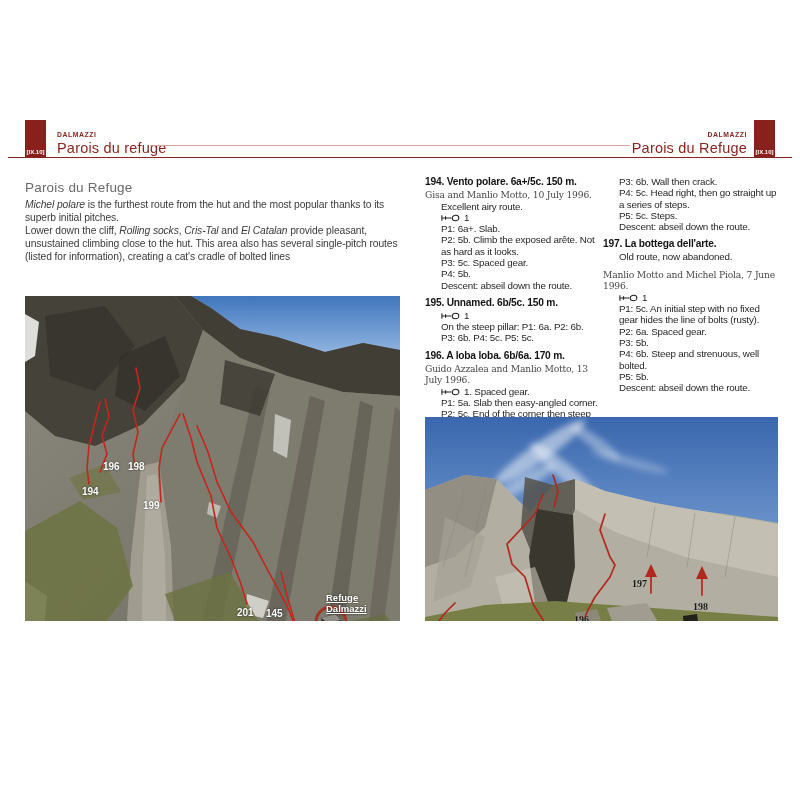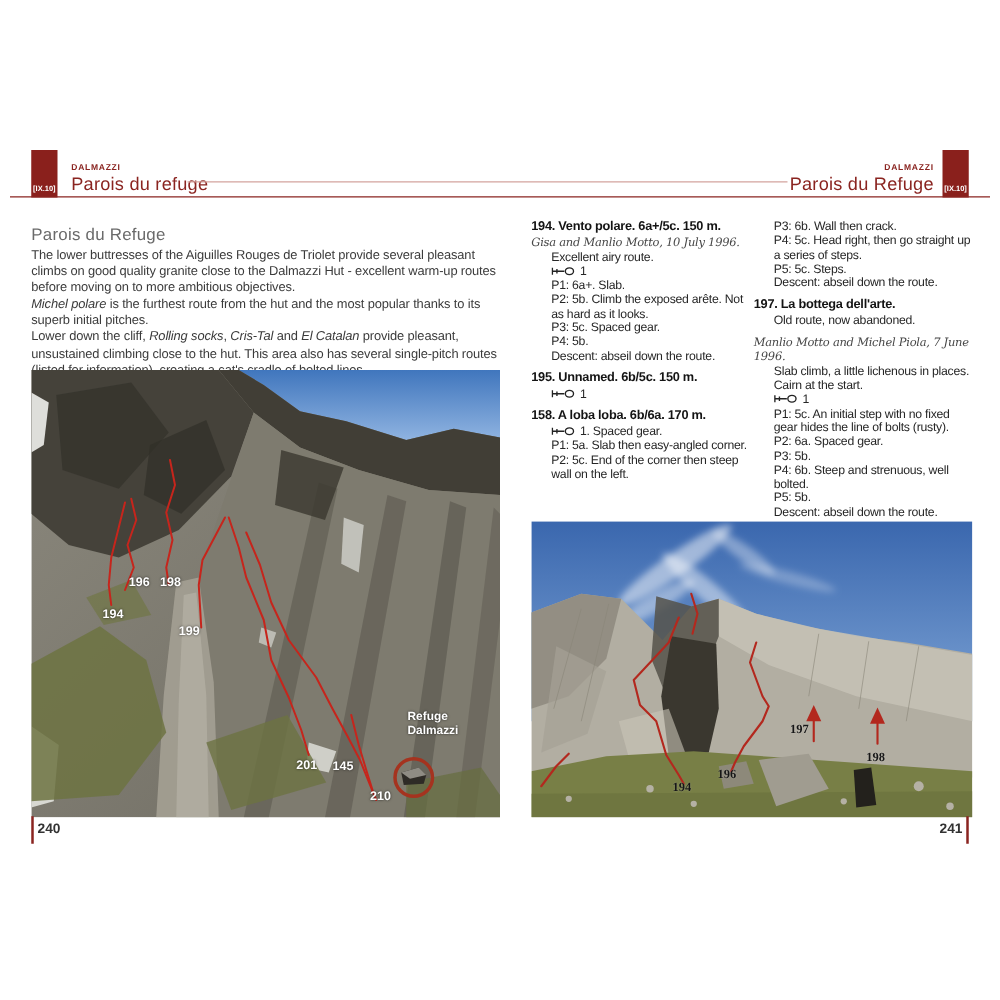--- a/index.html
+++ b/index.html
@@ -1,36 +1,36 @@
 <!DOCTYPE html>
 <html><head>
 <meta charset="utf-8">
 <style>
   html,body{margin:0;padding:0;background:#ffffff;}
-  .canvas{position:relative;width:800px;height:800px;background:#fff;overflow:hidden;
+  .canvas{position:relative;width:800px;height:621px;background:#fff;overflow:hidden;
           font-family:"Liberation Sans",sans-serif;color:#3b3b3b;}
   
   .hdr-box{position:absolute;width:21px;height:38px;background:#8a201c;color:#fff;
            display:flex;align-items:flex-end;justify-content:center;}
   .hdr-code{font-size:6px;font-weight:bold;padding-bottom:3px;letter-spacing:0;}
   .kicker{position:absolute;font-size:6.8px;letter-spacing:0.6px;color:#8a2420;font-weight:bold;}
   .hdr-title{position:absolute;font-size:14.5px;color:#8a2420;letter-spacing:0.2px;}
   .rule{position:absolute;height:1px;}
   .rule-light{background:#d4a49e;}
   .rule-dark{background:#8a2420;}
   
   .intro-heading{position:absolute;font-size:13.5px;color:#6a6a6a;letter-spacing:0.2px;}
   .intro-paras{position:absolute;font-size:10.3px;line-height:13.1px;color:#3b3b3b;letter-spacing:-0.1px;}
   .intro-par{margin:0;}
   .it{font-style:italic;}
   
   .route-col{position:absolute;font-size:9.8px;line-height:11.3px;color:#262626;letter-spacing:-0.2px;}
   .route-entry{margin-bottom:6px;}
   .route-header{font-weight:bold;color:#141414;font-size:10.2px;line-height:12px;margin-bottom:1px;letter-spacing:-0.2px;}
-  .route-credit{font-family:"DejaVu Serif",serif;font-style:italic;font-size:9.2px;color:#474747;line-height:11.5px;}
+  .route-credit{font-family:"DejaVu Serif",serif;font-size:9.2px;color:#474747;line-height:11.5px;}
   .route-line{margin:0;padding-left:16px;}
   .gear-icon{vertical-align:-1px;margin-right:3px;}
   
   .photo{position:absolute;overflow:hidden;}
   .photo svg{display:block;}
   .photo-label{position:absolute;font-weight:bold;font-size:10px;line-height:11px;white-space:pre;}
   .lbl-white{color:#ffffff;text-shadow:0 0 2px rgba(0,0,0,0.75);}
   .lbl-black{color:#161616;text-shadow:0 0 1px rgba(255,255,255,0.4);}
   .lbl-small{font-size:9.5px;}
   
@@ -53,21 +53,20 @@
   <div class="hdr-box" style="left:754px;top:120px;">
     <span class="hdr-code">[IX.10]</span>
   </div>
   <div class="kicker" style="left:603px;top:131px;width:144px;text-align:right;">DALMAZZI</div>
   <div class="hdr-title" style="left:500px;top:140px;width:247px;text-align:right;">Parois du Refuge</div>
   <div class="rule rule-light" style="left:400px;top:145px;width:230px;"></div>
   <div class="rule rule-dark" style="left:400px;top:157px;width:392px;"></div>
 
   <div class="intro-heading" style="left:25px;top:180px;">Parois du Refuge</div>
   <div class="intro-paras" style="left:25px;top:198px;width:374px;">
-      <div class="intro-par"><span>The lower buttresses of the Aiguilles Rouges de Triolet provide several pleasant climbs on good quality granite close to the Dalmazzi Hut - excellent warm-up routes before moving on to more ambitious objectives.</span></div>
       <div class="intro-par"><span class="it">Michel polare</span><span> is the furthest route from the hut and the most popular thanks to its superb initial pitches.</span></div>
       <div class="intro-par"><span>Lower down the cliff, </span><span class="it">Rolling socks</span><span>, </span><span class="it">Cris-Tal</span><span> and </span><span class="it">El Catalan</span><span> provide pleasant, unsustained climbing close to the hut. This area also has several single-pitch routes (listed for information), creating a cat's cradle of bolted lines</span></div>
     </div>
 
   <div class="photo" style="left:25px;top:296px;width:375px;height:358px;">
     <svg width="375" height="358" viewBox="0 0 375 358">
       <defs>
         <linearGradient id="skyL" x1="0" y1="0" x2="0" y2="1">
           <stop offset="0" stop-color="#4076bd"></stop>
             <stop offset="1" stop-color="#8fb3e0"></stop>
@@ -114,21 +113,21 @@
       <circle cx="306" cy="326" r="15" stroke="#a5331f" stroke-width="2.8" fill="none"></circle>
     </svg>
     <div>
         <div class="photo-label lbl-white" style="left: 78px; top: 165px;">196</div>
         <div class="photo-label lbl-white" style="left: 103px; top: 165px;">198</div>
         <div class="photo-label lbl-white" style="left: 57px; top: 190px;">194</div>
         <div class="photo-label lbl-white" style="left: 118px; top: 204px;">199</div>
         <div class="photo-label lbl-white" style="left: 212px; top: 311px;">201</div>
         <div class="photo-label lbl-white" style="left: 241px; top: 312px;">145</div>
         <div class="photo-label lbl-white" style="left: 271px; top: 336px;">210</div>
-        <div class="photo-label lbl-white lbl-small" style="left: 301px; top: 272px;">Refuge
+        <div class="photo-label lbl-white lbl-small" style="left: 301px; top: 296px; text-decoration: underline;">Refuge
 Dalmazzi</div>
       </div>
   </div>
 
   <div class="route-col" style="left:425px;top:176px;width:173px;">
       <div class="route-entry">
         <div class="route-header">194. Vento polare. 6a+/5c. 150 m.</div>
         <div class="route-credit">Gisa and Manlio Motto, 10 July 1996.</div>
         <div class="route-line"><span>Excellent airy route.</span></div>
         <div class="route-line"><svg class="gear-icon" width="20" height="8" viewBox="0 0 22 8">
@@ -140,23 +139,25 @@
         <div class="route-line"><span>P3: 5c. Spaced gear.</span></div>
         <div class="route-line"><span>P4: 5b.</span></div>
         <div class="route-line"><span>Descent: abseil down the route.</span></div>
       </div>
       <div class="route-entry">
         <div class="route-header">195. Unnamed. 6b/5c. 150 m.</div>
         <div class="route-line"><svg class="gear-icon" width="20" height="8" viewBox="0 0 22 8">
             <path d="M1,1 V7 M1,4 H11.5 M5,2 V6" stroke="#222" stroke-width="1.2" fill="none"></path>
             <ellipse cx="16" cy="4" rx="3.6" ry="3" stroke="#222" stroke-width="1.2" fill="none"></ellipse>
           </svg><span>1</span></div>
-      </div>
-      <div class="route-entry">
-        <div class="route-header">158. A loba loba. 6b/6a. 170 m.</div>
+        <div class="route-line"><span>On the steep pillar: P1: 6a. P2: 6b. P3: 6b. P4: 5c. P5: 5c.</span></div>
+      </div>
+      <div class="route-entry">
+        <div class="route-header">196. A loba loba. 6b/6a. 170 m.</div>
+        <div class="route-credit">Guido Azzalea and Manlio Motto, 13 July 1996.</div>
         <div class="route-line"><svg class="gear-icon" width="20" height="8" viewBox="0 0 22 8">
             <path d="M1,1 V7 M1,4 H11.5 M5,2 V6" stroke="#222" stroke-width="1.2" fill="none"></path>
             <ellipse cx="16" cy="4" rx="3.6" ry="3" stroke="#222" stroke-width="1.2" fill="none"></ellipse>
           </svg><span>1. Spaced gear.</span></div>
         <div class="route-line"><span>P1: 5a. Slab then easy-angled corner.</span></div>
         <div class="route-line"><span>P2: 5c. End of the corner then steep wall on the left.</span></div>
       </div>
     </div>
   <div class="route-col" style="left:603px;top:176px;width:176px;">
       <div class="route-entry">
@@ -164,21 +165,20 @@
         <div class="route-line"><span>P4: 5c. Head right, then go straight up a series of steps.</span></div>
         <div class="route-line"><span>P5: 5c. Steps.</span></div>
         <div class="route-line"><span>Descent: abseil down the route.</span></div>
       </div>
       <div class="route-entry">
         <div class="route-header">197. La bottega dell'arte.</div>
         <div class="route-line"><span>Old route, now abandoned.</span></div>
       </div>
       <div class="route-entry">
         <div class="route-credit">Manlio Motto and Michel Piola, 7 June 1996.</div>
-        <div class="route-line"><span>Slab climb, a little lichenous in places. Cairn at the start.</span></div>
         <div class="route-line"><svg class="gear-icon" width="20" height="8" viewBox="0 0 22 8">
             <path d="M1,1 V7 M1,4 H11.5 M5,2 V6" stroke="#222" stroke-width="1.2" fill="none"></path>
             <ellipse cx="16" cy="4" rx="3.6" ry="3" stroke="#222" stroke-width="1.2" fill="none"></ellipse>
           </svg><span>1</span></div>
         <div class="route-line"><span>P1: 5c. An initial step with no fixed gear hides the line of bolts (rusty).</span></div>
         <div class="route-line"><span>P2: 6a. Spaced gear.</span></div>
         <div class="route-line"><span>P3: 5b.</span></div>
         <div class="route-line"><span>P4: 6b. Steep and strenuous, well bolted.</span></div>
         <div class="route-line"><span>P5: 5b.</span></div>
         <div class="route-line"><span>Descent: abseil down the route.</span></div>

